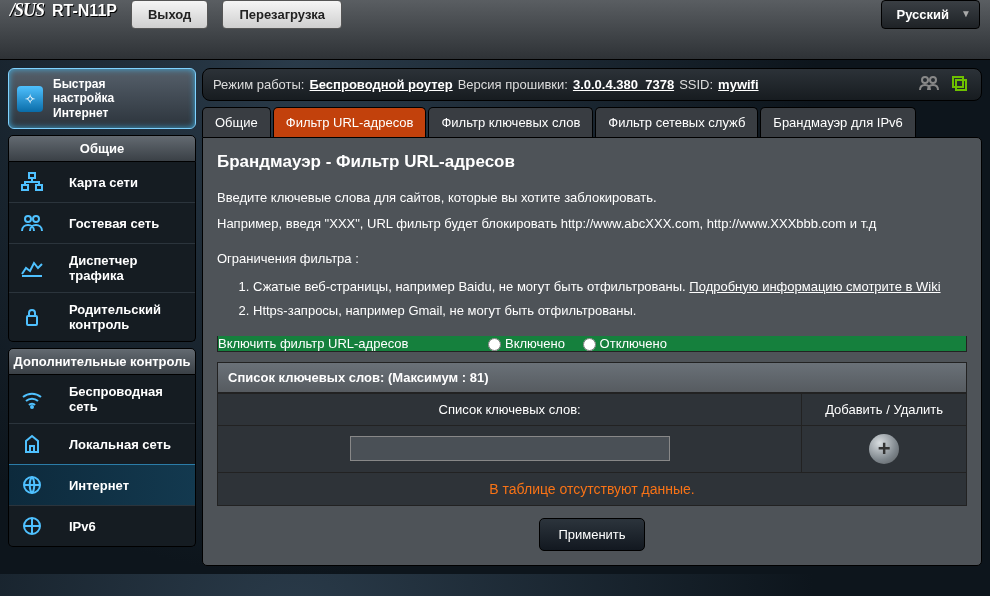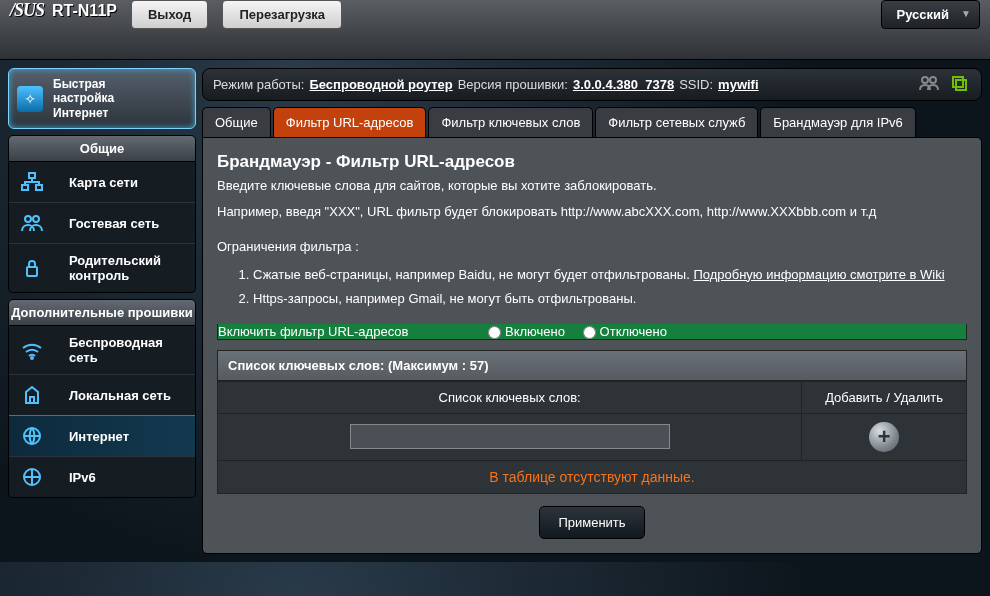--- a/index.html
+++ b/index.html
@@ -27,21 +27,21 @@
 .nav-item span.lbl{font-size:13px;font-weight:bold;color:#fff}
 .content{flex:1;margin-left:6px}
 .statusbar{background:linear-gradient(to bottom,#2c3238,#171c20);border:1px solid #000;border-radius:8px;padding:6px 10px;font-size:13px;display:flex;align-items:center;gap:5px;margin-bottom:6px;color:#ddd}
 .statusbar a{color:#fff;text-decoration:underline;font-weight:bold}
 .statusbar .r-icons{margin-left:auto;display:flex;gap:12px}
 .statusbar .r-icons svg{stroke:#888;fill:none;stroke-width:2}
 .tabs{display:flex;gap:2px;margin-bottom:0}
 .tab{background:#393d42;border:1px solid #000;border-bottom:none;border-radius:5px 5px 0 0;padding:7px 12px;font-size:13px;color:#fff;cursor:pointer}
 .tab.active{background:#c2410c}
 .panel{background:#4e5358;border:1px solid #000;border-radius:0 5px 5px 5px;padding:14px}
-.panel h1{font-size:17px;margin-bottom:4px}
+.panel h1{font-size:17px;margin-bottom:16px}
 .panel p{font-size:13px;color:#fff;margin-bottom:6px;line-height:1.5}
 .panel ol{margin:6px 0 12px 36px;line-height:1.9}
 .panel a{color:#fff;text-decoration:underline}
 .section-head{background:linear-gradient(to bottom,#6a7178,#565b60);border:1px solid #222;padding:7px 10px;font-size:13px;font-weight:bold}
 .form-row{display:flex;align-items:center;background:#15803d;border:1px solid #222;border-top:none;}
 .form-row .label{flex:0 0 270px;font-size:13px}
 .form-row label{font-size:13px;margin-right:14px}
 .form-row input[type=radio]{margin-right:4px;vertical-align:middle}
 .tbl{width:100%;border-collapse:collapse;border:1px solid #222}
 .tbl th{background:#2e3338;border:1px solid #222;padding:8px;font-size:13px;font-weight:normal;color:#fff}
@@ -95,29 +95,38 @@
               <circle cx="8" cy="6" r="3"></circle>
               <circle cx="16" cy="6" r="3"></circle>
               <path d="M2 18c0-4 3-6 6-6s6 2 6 6M10 18c0-4 3-6 6-6s6 2 6 6"></path>
             </svg>
           </div>
         <span class="lbl">Гостевая сеть</span>
       </div>
       <div class="nav-item">
         <div class="ic">
             <svg width="24" height="20" viewBox="0 0 24 20">
+              <path d="M2 16l4-6 4 3 4-8 4 5 4-4"></path>
+              <path d="M2 18h20"></path>
+            </svg>
+          </div>
+        <span class="lbl"><span>Диспетчер</span><br><span>трафика</span></span>
+      </div>
+      <div class="nav-item">
+        <div class="ic">
+            <svg width="24" height="20" viewBox="0 0 24 20">
               <rect x="7" y="9" width="10" height="9" rx="1"></rect>
               <path d="M9 9V6a3 3 0 016 0v3"></path>
             </svg>
           </div>
         <span class="lbl"><span>Родительский</span><br><span>контроль</span></span>
       </div>
     </div>
 
-    <div class="nav-head">Дополнительные прошивки</div>
+    <div class="nav-head">Дополнительные контроль</div>
     <div class="nav-box">
       <div class="nav-item">
         <div class="ic">
             <svg width="24" height="20" viewBox="0 0 24 20">
               <path d="M3 8a14 14 0 0118 0M6 12a9 9 0 0112 0M9 16a4 4 0 016 0"></path>
               <circle cx="12" cy="18" r="1" fill="#4fc1ff"></circle>
             </svg>
           </div>
         <span class="lbl"><span>Беспроводная</span><br><span>сеть</span></span>
       </div>
@@ -180,36 +189,36 @@
       <div class="tab">Брандмауэр для IPv6</div>
     </div>
 
     <div class="panel">
       <h1>Брандмауэр - Фильтр URL-адресов</h1>
       <p>Введите ключевые слова для сайтов, которые вы хотите заблокировать.</p>
       <p>Например, введя "XXX", URL фильтр будет блокировать http://www.abcXXX.com, http://www.XXXbbb.com и т.д</p>
       <div class="gap"></div>
       <p>Ограничения фильтра :</p>
       <ol>
-        <li><span>Сжатые веб-страницы, например Baidu, не могут будет отфильтрованы. </span><a href="#">Подробную информацию смотрите в Wiki</a></li>
+        <li><span>Сжатые веб-страницы, например Baidu, не могут быть отфильтрованы. </span><a href="#">Подробную информацию смотрите в Wiki</a></li>
         <li>Https-запросы, например Gmail, не могут быть отфильтрованы.</li>
       </ol>
 
       <div class="form-row">
         <div class="label">Включить фильтр URL-адресов</div>
         <div>
           <label><input type="radio" name="en" style=""><span>Включено</span></label>
           <label><input type="radio" name="en" style=""><span>Отключено</span></label>
         </div>
       </div>
 
       <div class="gap"></div>
 
       <div class="section-head">
-        <span>Список ключевых слов: (Максимум : </span><span>57</span><span>)</span>
+        <span>Список ключевых слов: (Максимум : </span><span>81</span><span>)</span>
       </div>
       <table class="tbl">
         <tbody>
             <tr>
           <th style="width:78%">Список ключевых слов:</th>
           <th>Добавить / Удалить</th>
         </tr>
         <tr>
           <td><input type="text" style=""></td>
           <td><button class="add-btn">+</button></td>

